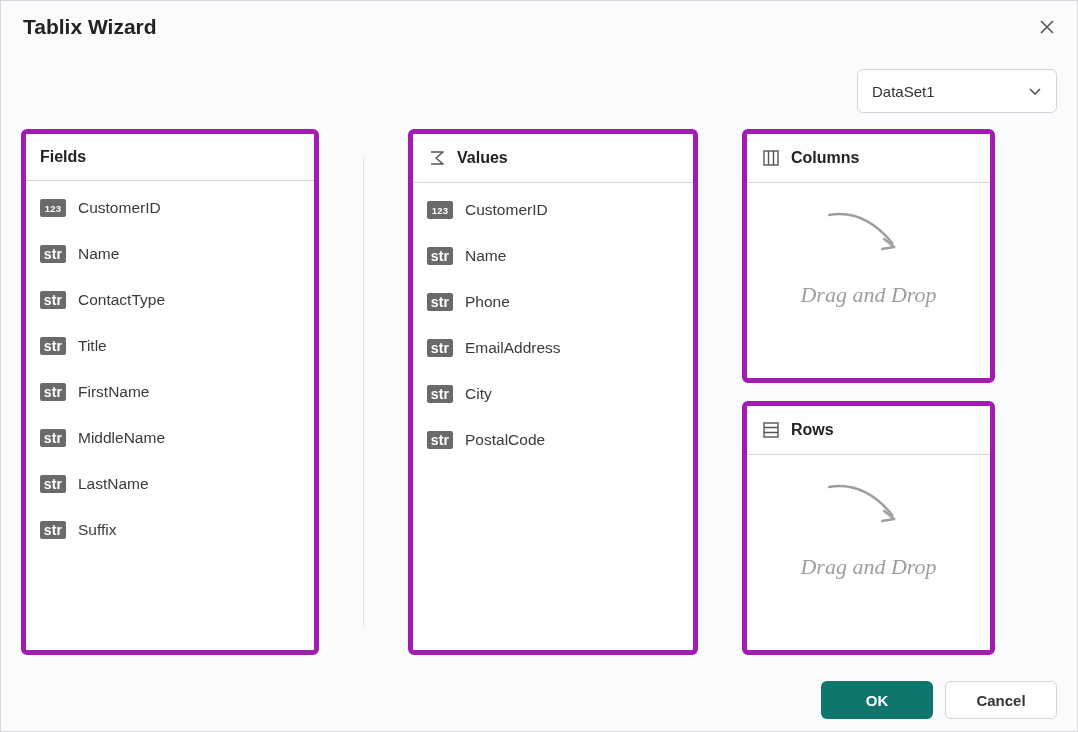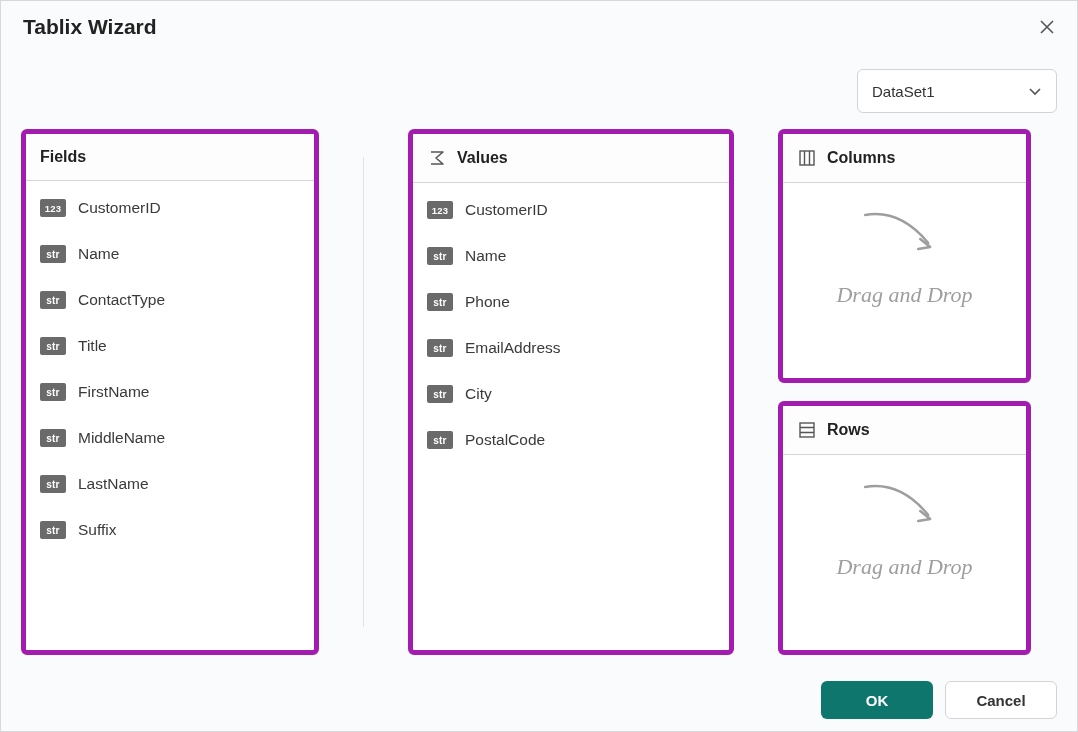--- a/index.html
+++ b/index.html
@@ -108,37 +108,37 @@
     cursor: grab;
     font-size: 15.5px;
     color: #3a3a3a;
   }
   .type-badge {
     width: 26px;
     height: 18px;
     border-radius: 2px;
     background: #6a6a6a;
     color: #fff;
-    font-size: 10px;
+    font-size: 14px;
     font-weight: 700;
     display: flex;
     align-items: center;
     justify-content: center;
     letter-spacing: 0.2px;
     flex-shrink: 0;
   }
   .type-badge.num { font-size: 9.5px; }
   .fields-panel { width: 298px; }
   .divider {
     width: 1px;
     background: #e3e3e6;
     margin: 28px 44px;
     height: calc(100% - 56px);
   }
-  .values-panel { width: 326px; }
+  .values-panel { width: 290px; }
   .right-col {
     margin-left: 44px;
     width: 253px;
     display: flex;
     flex-direction: column;
     gap: 18px;
   }
   .right-col .panel { flex: 1; }
   .dropzone {
     flex: 1;

